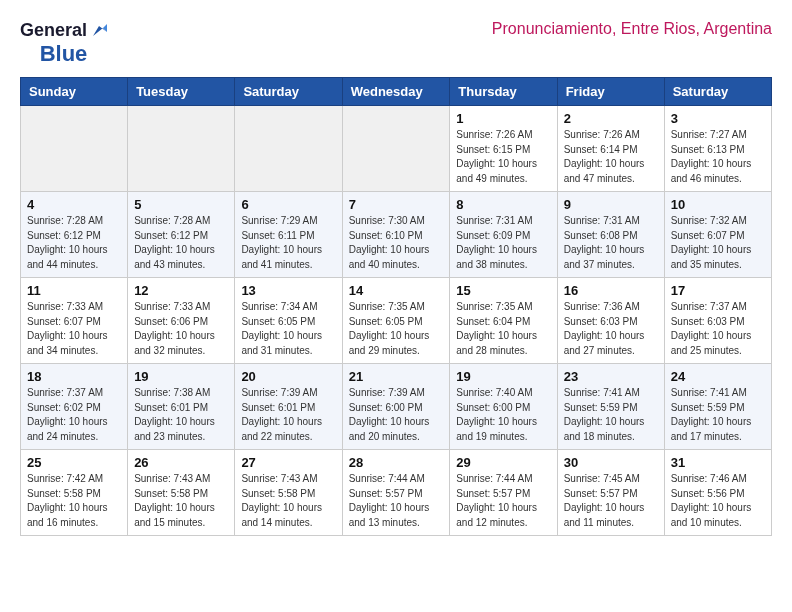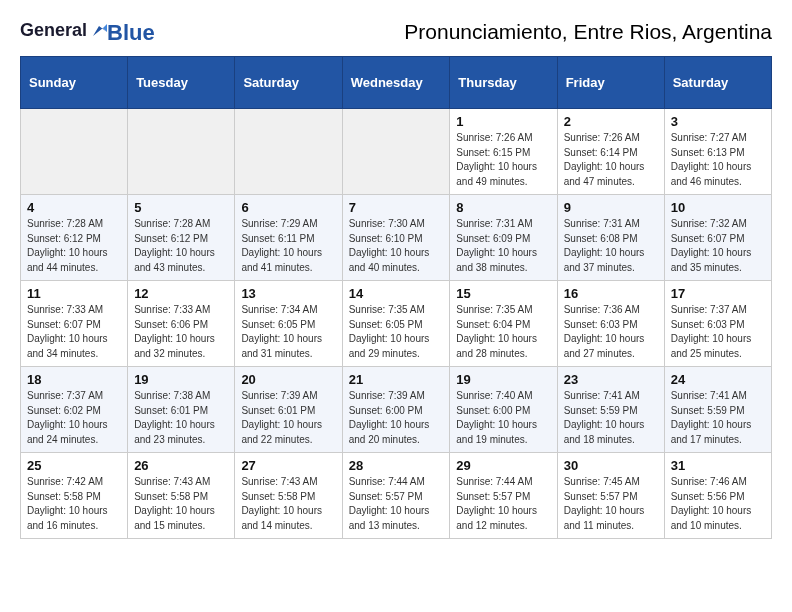--- a/index.html
+++ b/index.html
@@ -11,49 +11,49 @@
       padding: 20px;
     }
     .header {
       display: flex;
       justify-content: space-between;
       align-items: flex-start;
       margin-bottom: 10px;
     }
     .logo {
       display: flex;
-      flex-direction: row;
-      align-items: flex-start;
+      flex-direction: column;
+      align-items: center;
     }
     .logo-text-row {
       display: flex;
       align-items: center;
     }
     .title-section {
       text-align: right;
     }
     .month-title {
       font-size: 36px;
       font-weight: bold;
       color: #1a1a2e;
     }
     .location-title {
-      font-size: 21px;
-      color: #000000;
+      font-size: 16px;
+      color: #be185d;
     }
     .calendar {
       width: 100%;
       border-collapse: collapse;
       border: 1px solid #ccc;
     }
     .calendar th {
       background-color: #2255a4;
       color: #fff;
       text-align: left;
-      padding: 18px 8px;
+      padding: 6px 8px;
       font-size: 13px;
       border: 1px solid #1a4080;
     }
     .calendar td {
       vertical-align: top;
       padding: 5px 6px;
       border: 1px solid #ccc;
       width: 108px;
       min-height: 80px;
       font-size: 11px;

